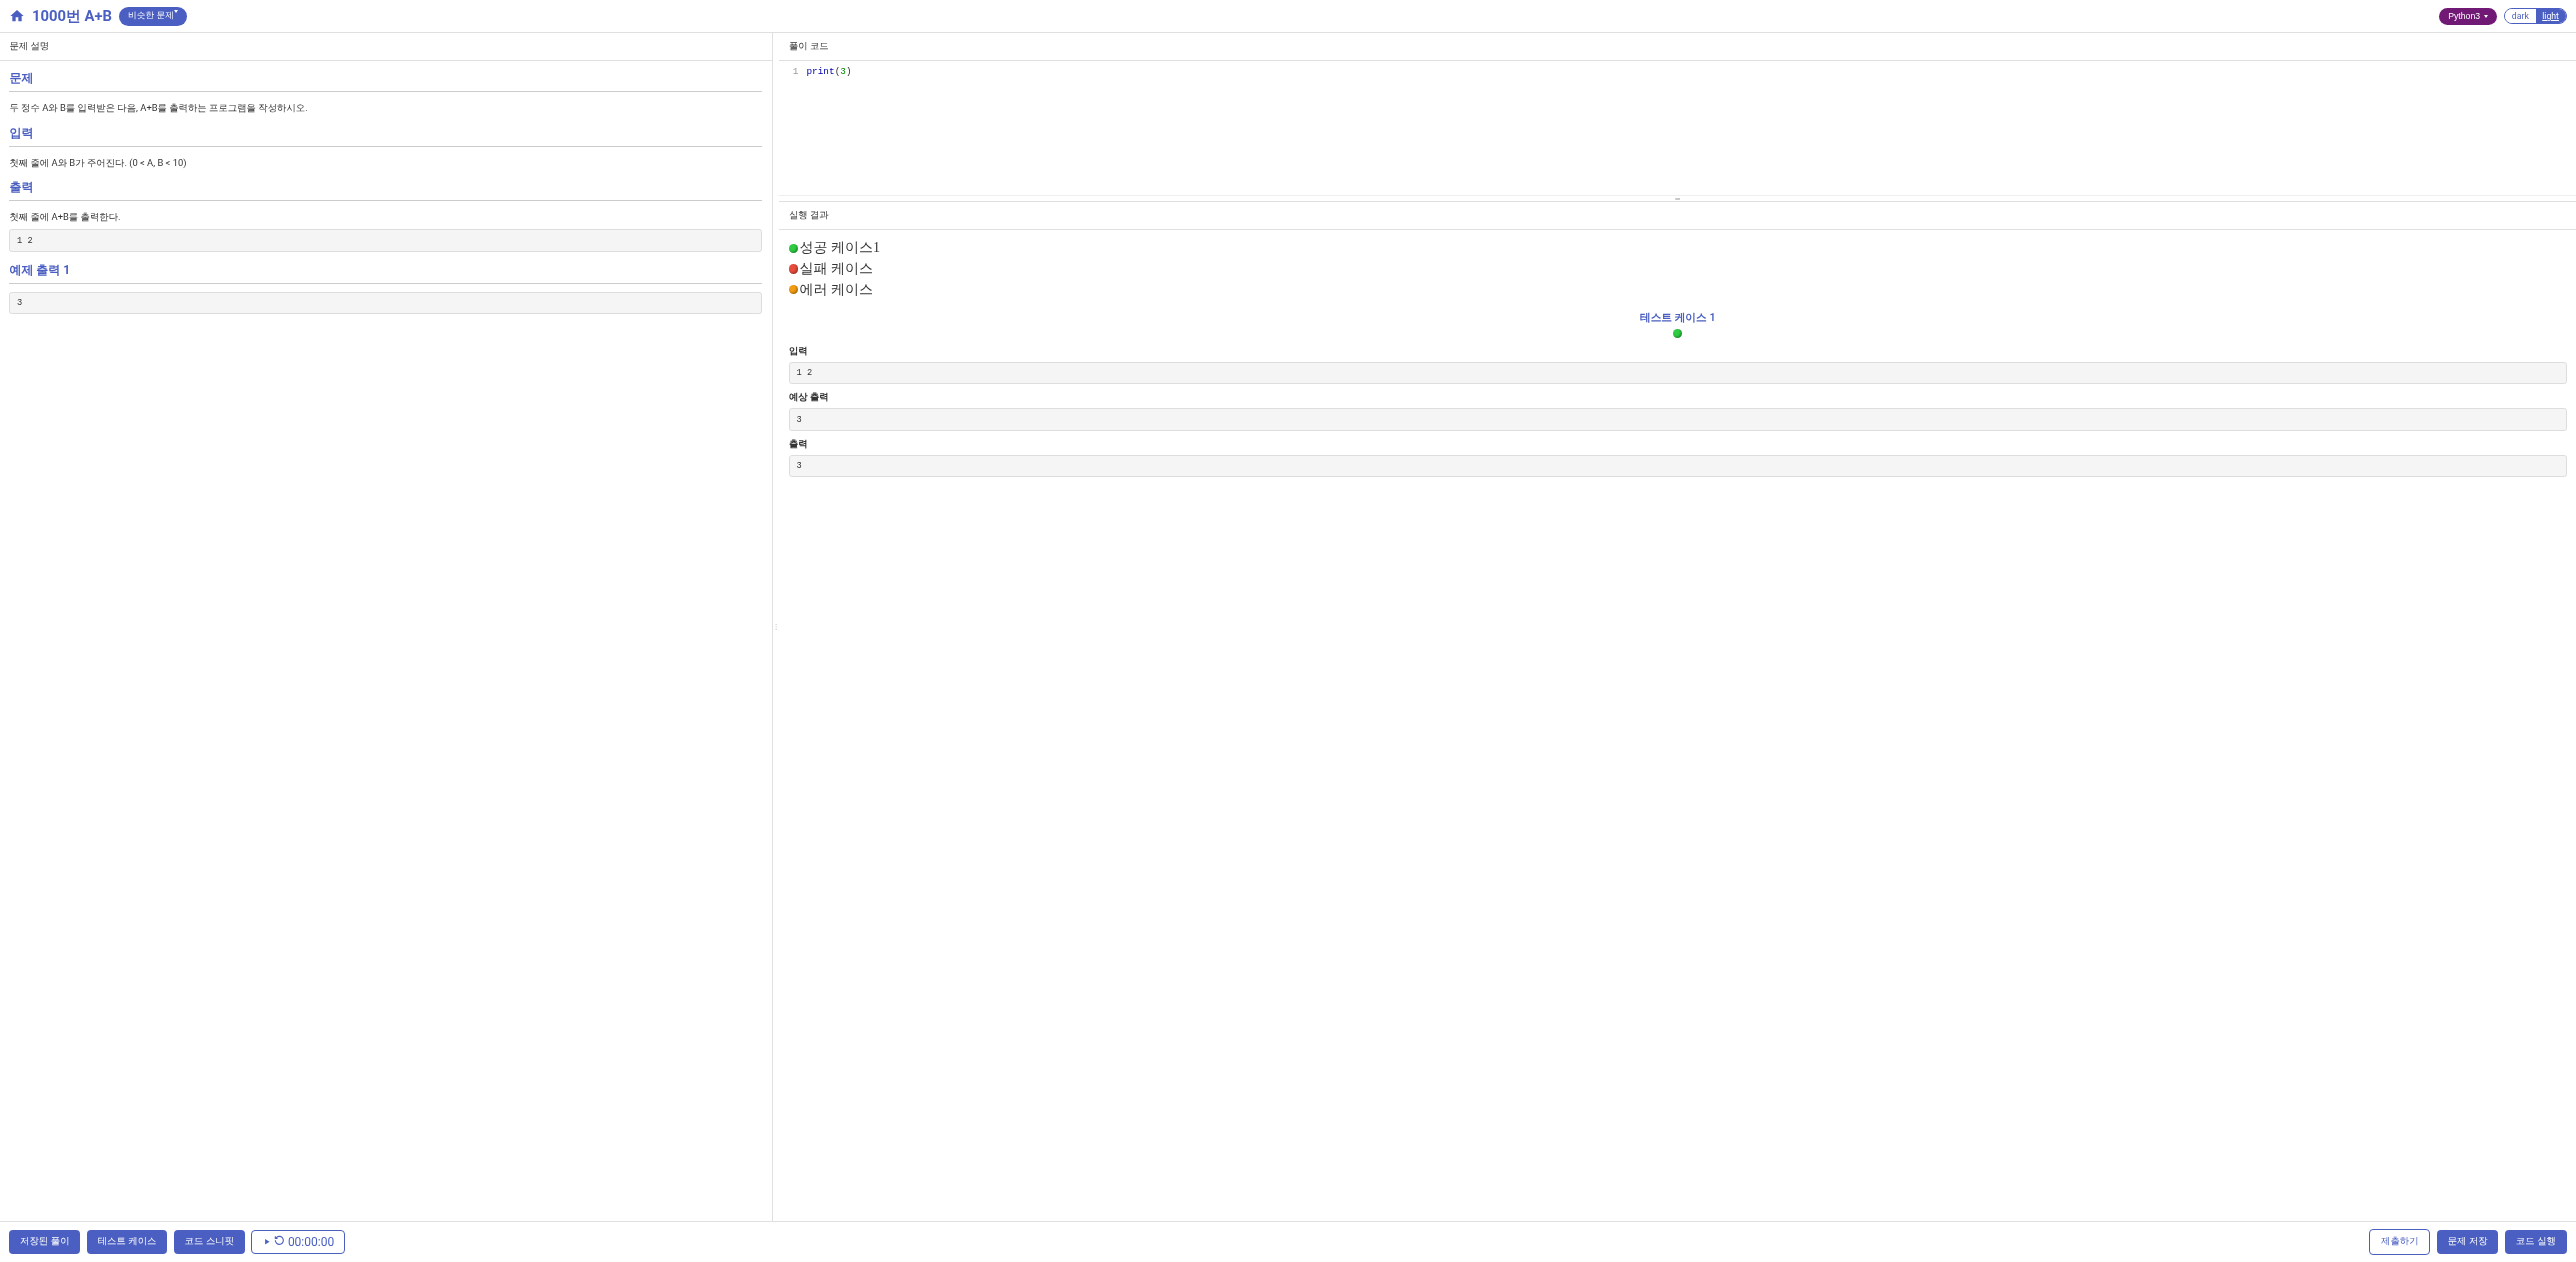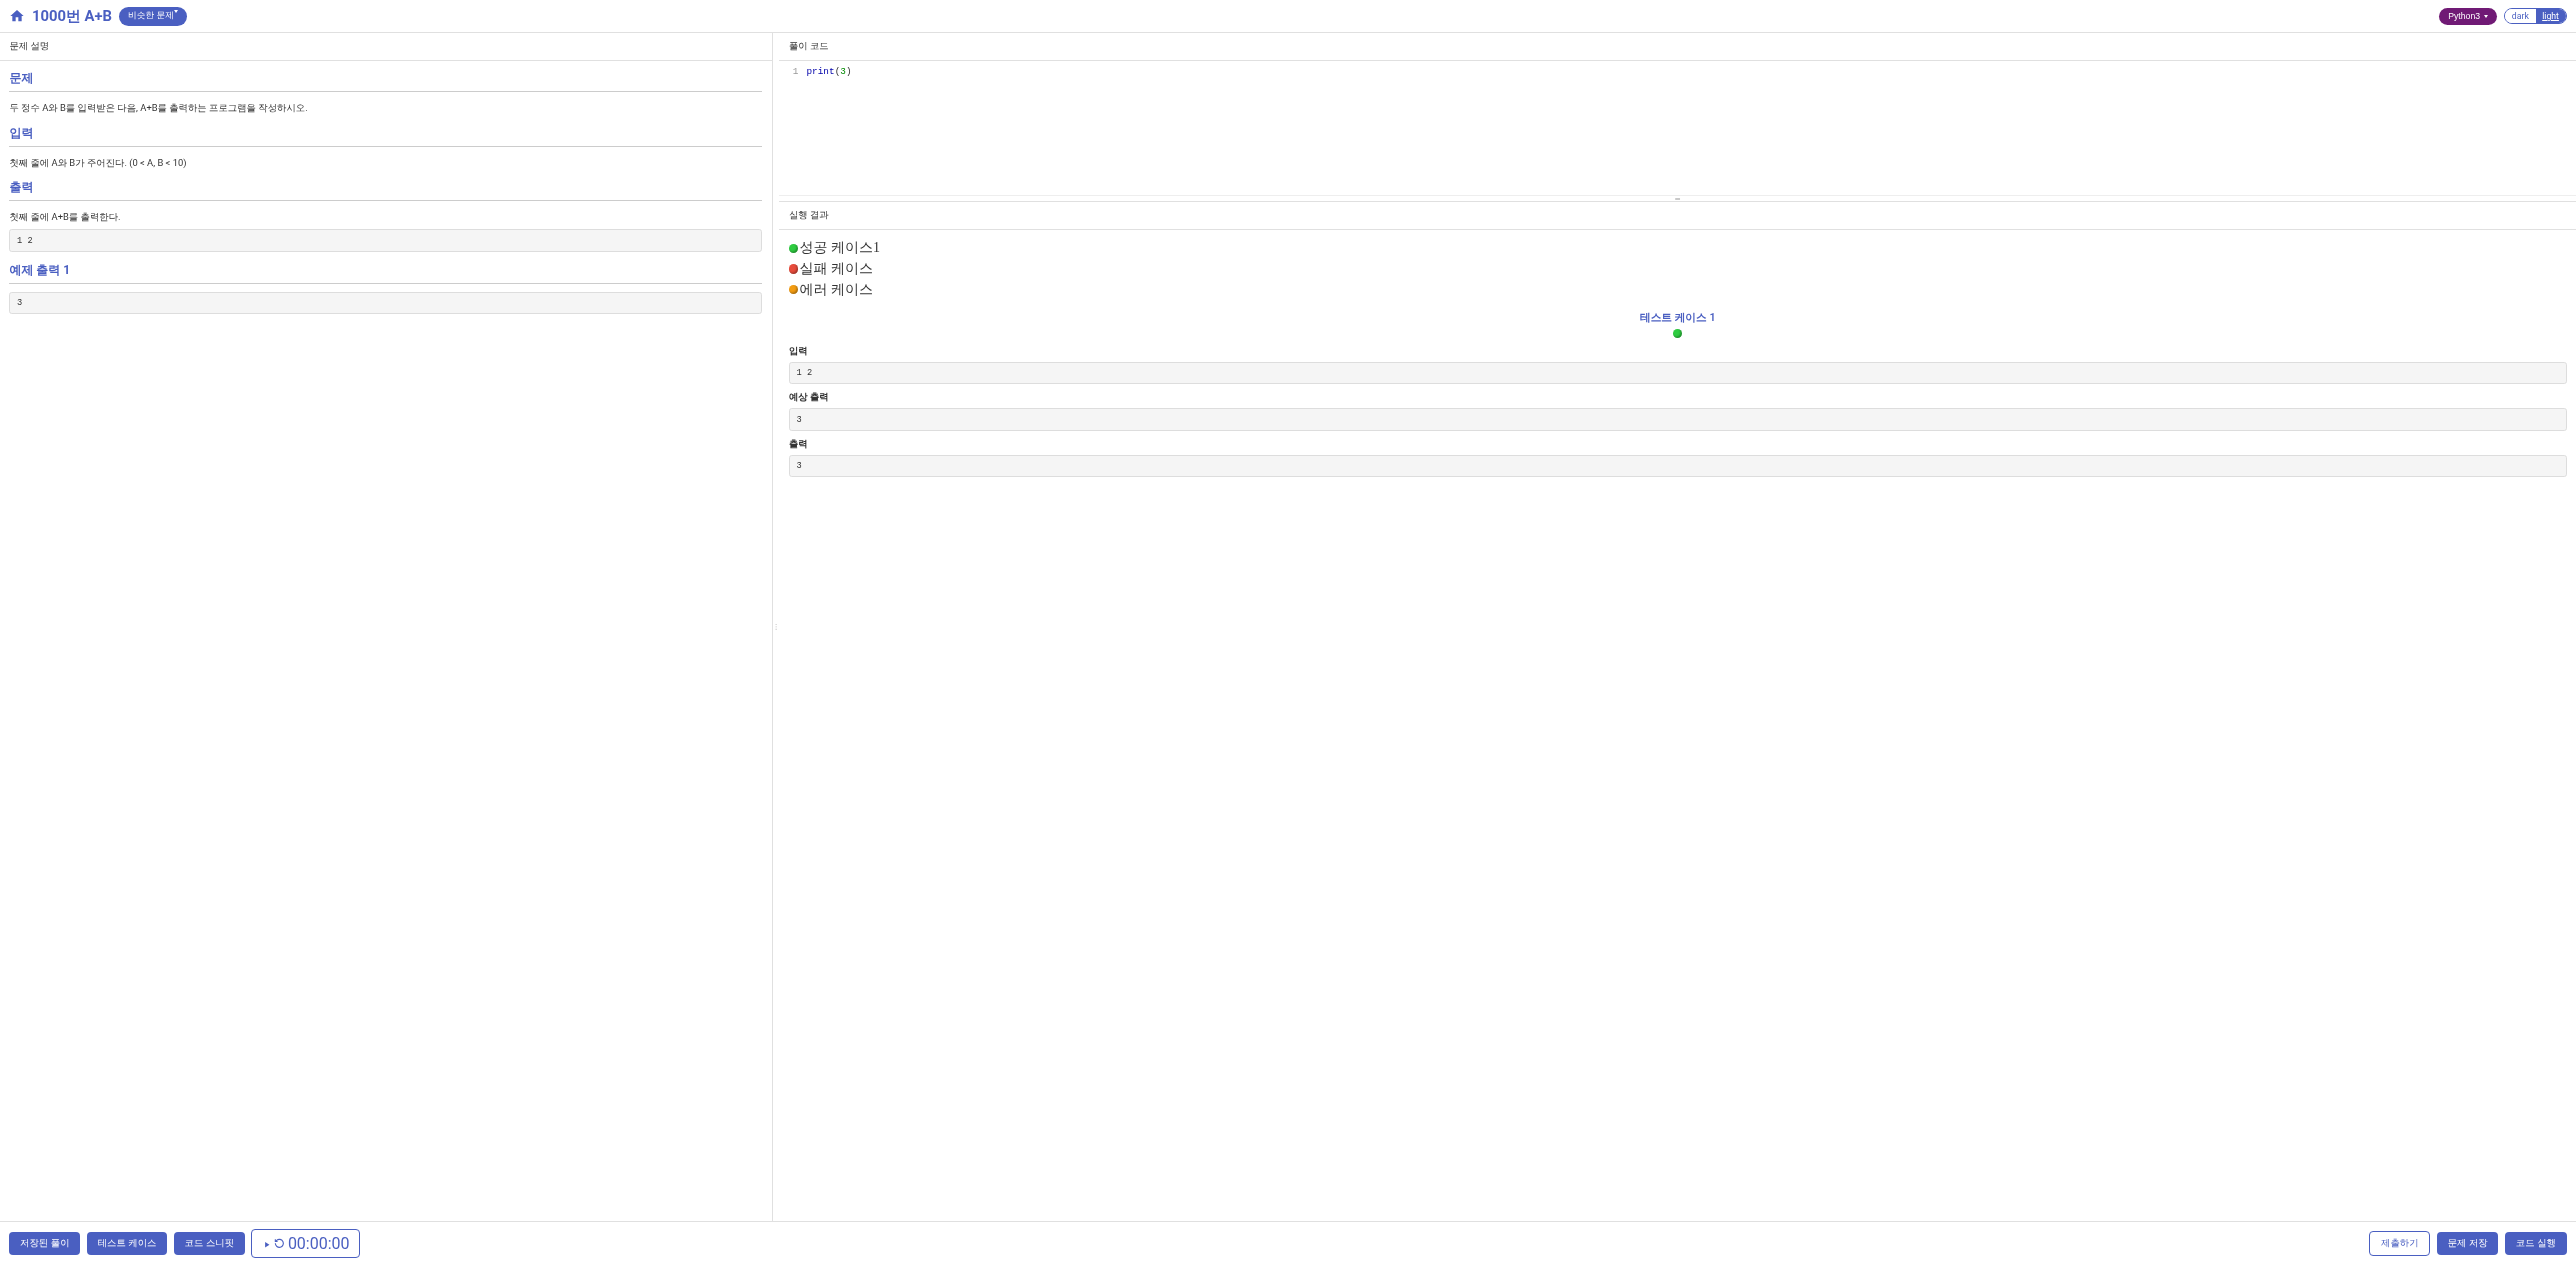--- a/index.html
+++ b/index.html
@@ -256,21 +256,21 @@
       border: 1px solid #4a5fc1;
     }
     .timer-box {
       border: 1px solid #4a5fc1;
       border-radius: 4px;
       padding: 4px 9.4px;
       display: flex;
       align-items: center;
       gap: 3px;
       color: #4a5fc1;
-      font-size: 16px;
+      font-size: 12px;
       text-align: right;
     }
     .timer-icon {
       cursor: pointer;
     }
     .chevron-down {
       width: 0;
       height: 0;
       border-left: 2.7px solid transparent;
       border-right: 2.7px solid transparent;

